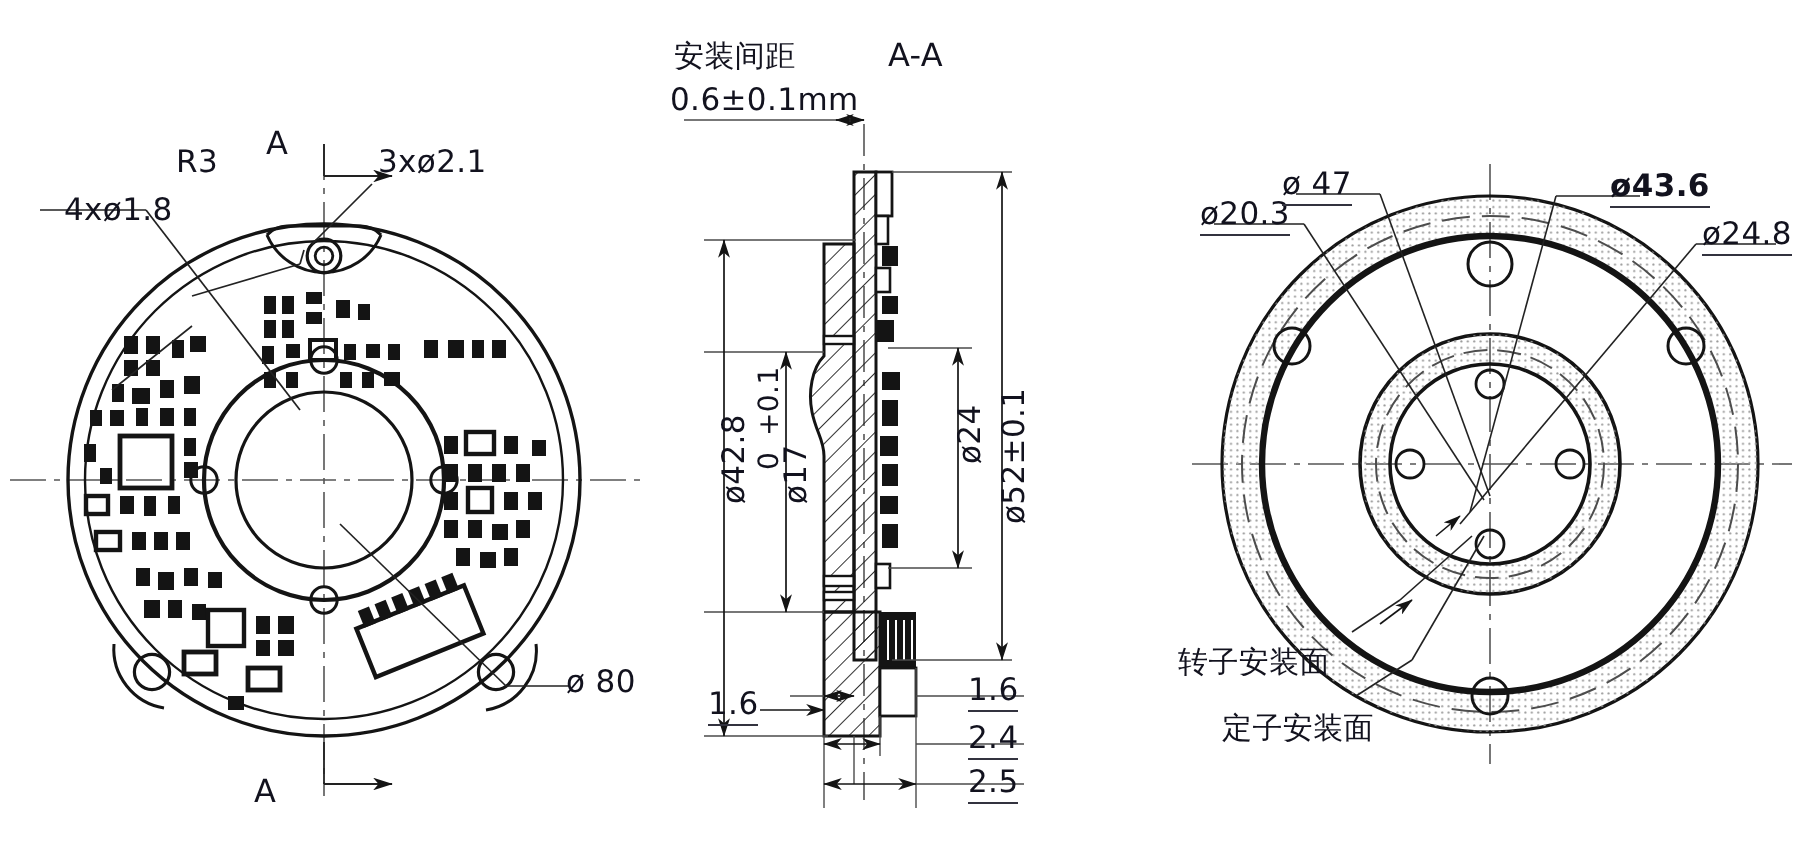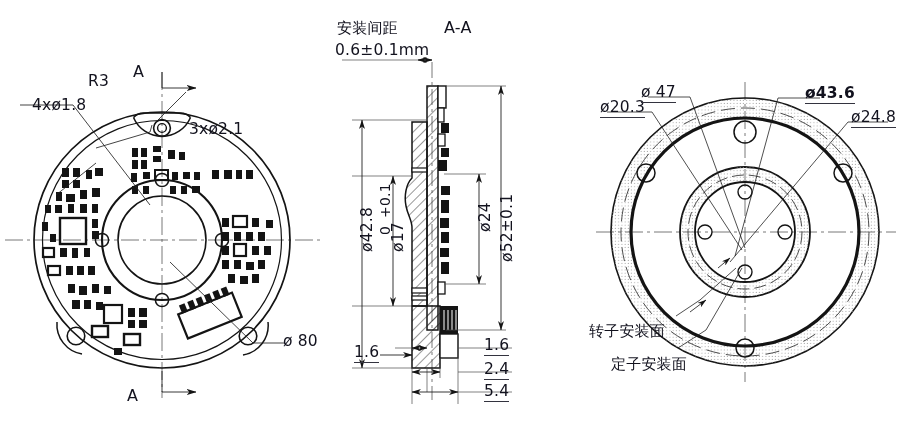--- a/index.html
+++ b/index.html
@@ -336,39 +336,39 @@
 
     <g stroke="#141414" stroke-width="0.8" fill="none">
       <line x1="690" y1="312" x2="706" y2="300" marker-end="url(#arrR)"></line>
       <line x1="718" y1="268" x2="730" y2="258" marker-end="url(#arrR)"></line>
     </g>
   </g>
 </svg>
 
 <div class="lbl dim" style="left:32px;top:96px;">4xø1.8</div>
 <div class="lbl dim" style="left:88px;top:72px;">R3</div>
-<div class="lbl dim" style="left:189px;top:72px;margin-top:48px;">3xø2.1</div>
+<div class="lbl dim" style="left:189px;top:72px;">3xø2.1</div>
 <div class="lbl dim" style="left:283px;top:332px;">ø 80</div>
 <div class="lbl sec" style="left:133px;top:62px;">A</div>
 <div class="lbl sec" style="left:127px;top:386px;">A</div>
 
 <div class="lbl cjk" style="left:337px;top:19px;">安装间距</div>
 <div class="lbl dim" style="left:335px;top:41px;">0.6±0.1mm</div>
 <div class="lbl sec" style="left:444px;top:18px;">A-A</div>
 
 <div class="lbl dim rot90" style="left:358px;top:252px;">ø42.8</div>
 <div class="lbl dim rot90" style="left:389px;top:252px;">ø17</div>
 <div class="lbl dim-s rot90" style="left:377px;top:218px;">+0.1</div>
 <div class="lbl dim-s rot90" style="left:377px;top:235px;">0</div>
 <div class="lbl dim rot90" style="left:476px;top:232px;">ø24</div>
 <div class="lbl dim rot90" style="left:498px;top:262px;">ø52±0.1</div>
 
 <div class="lbl dim" style="left:354px;top:343px;"><span class="u">1.6</span></div>
 <div class="lbl dim" style="left:484px;top:336px;"><span class="u">1.6</span></div>
 <div class="lbl dim" style="left:484px;top:360px;"><span class="u">2.4</span></div>
-<div class="lbl dim" style="left:484px;top:382px;"><span class="u">5.4</span></div>
+<div class="lbl dim" style="left:484px;top:382px;"><span class="u">2.5</span></div>
 
 <div class="lbl dim" style="left:600px;top:98px;"><span class="u">ø20.3</span></div>
 <div class="lbl dim" style="left:641px;top:83px;"><span class="u">ø 47</span></div>
 <div class="lbl dim" style="left:805px;top:84px;font-weight:bold;"><span class="u">ø43.6</span></div>
 <div class="lbl dim" style="left:851px;top:108px;"><span class="u">ø24.8</span></div>
 <div class="lbl cjk" style="left:589px;top:322px;text-align:right;">转子安装面</div>
 <div class="lbl cjk" style="left:611px;top:355px;">定子安装面</div>
 
 </body></html>

